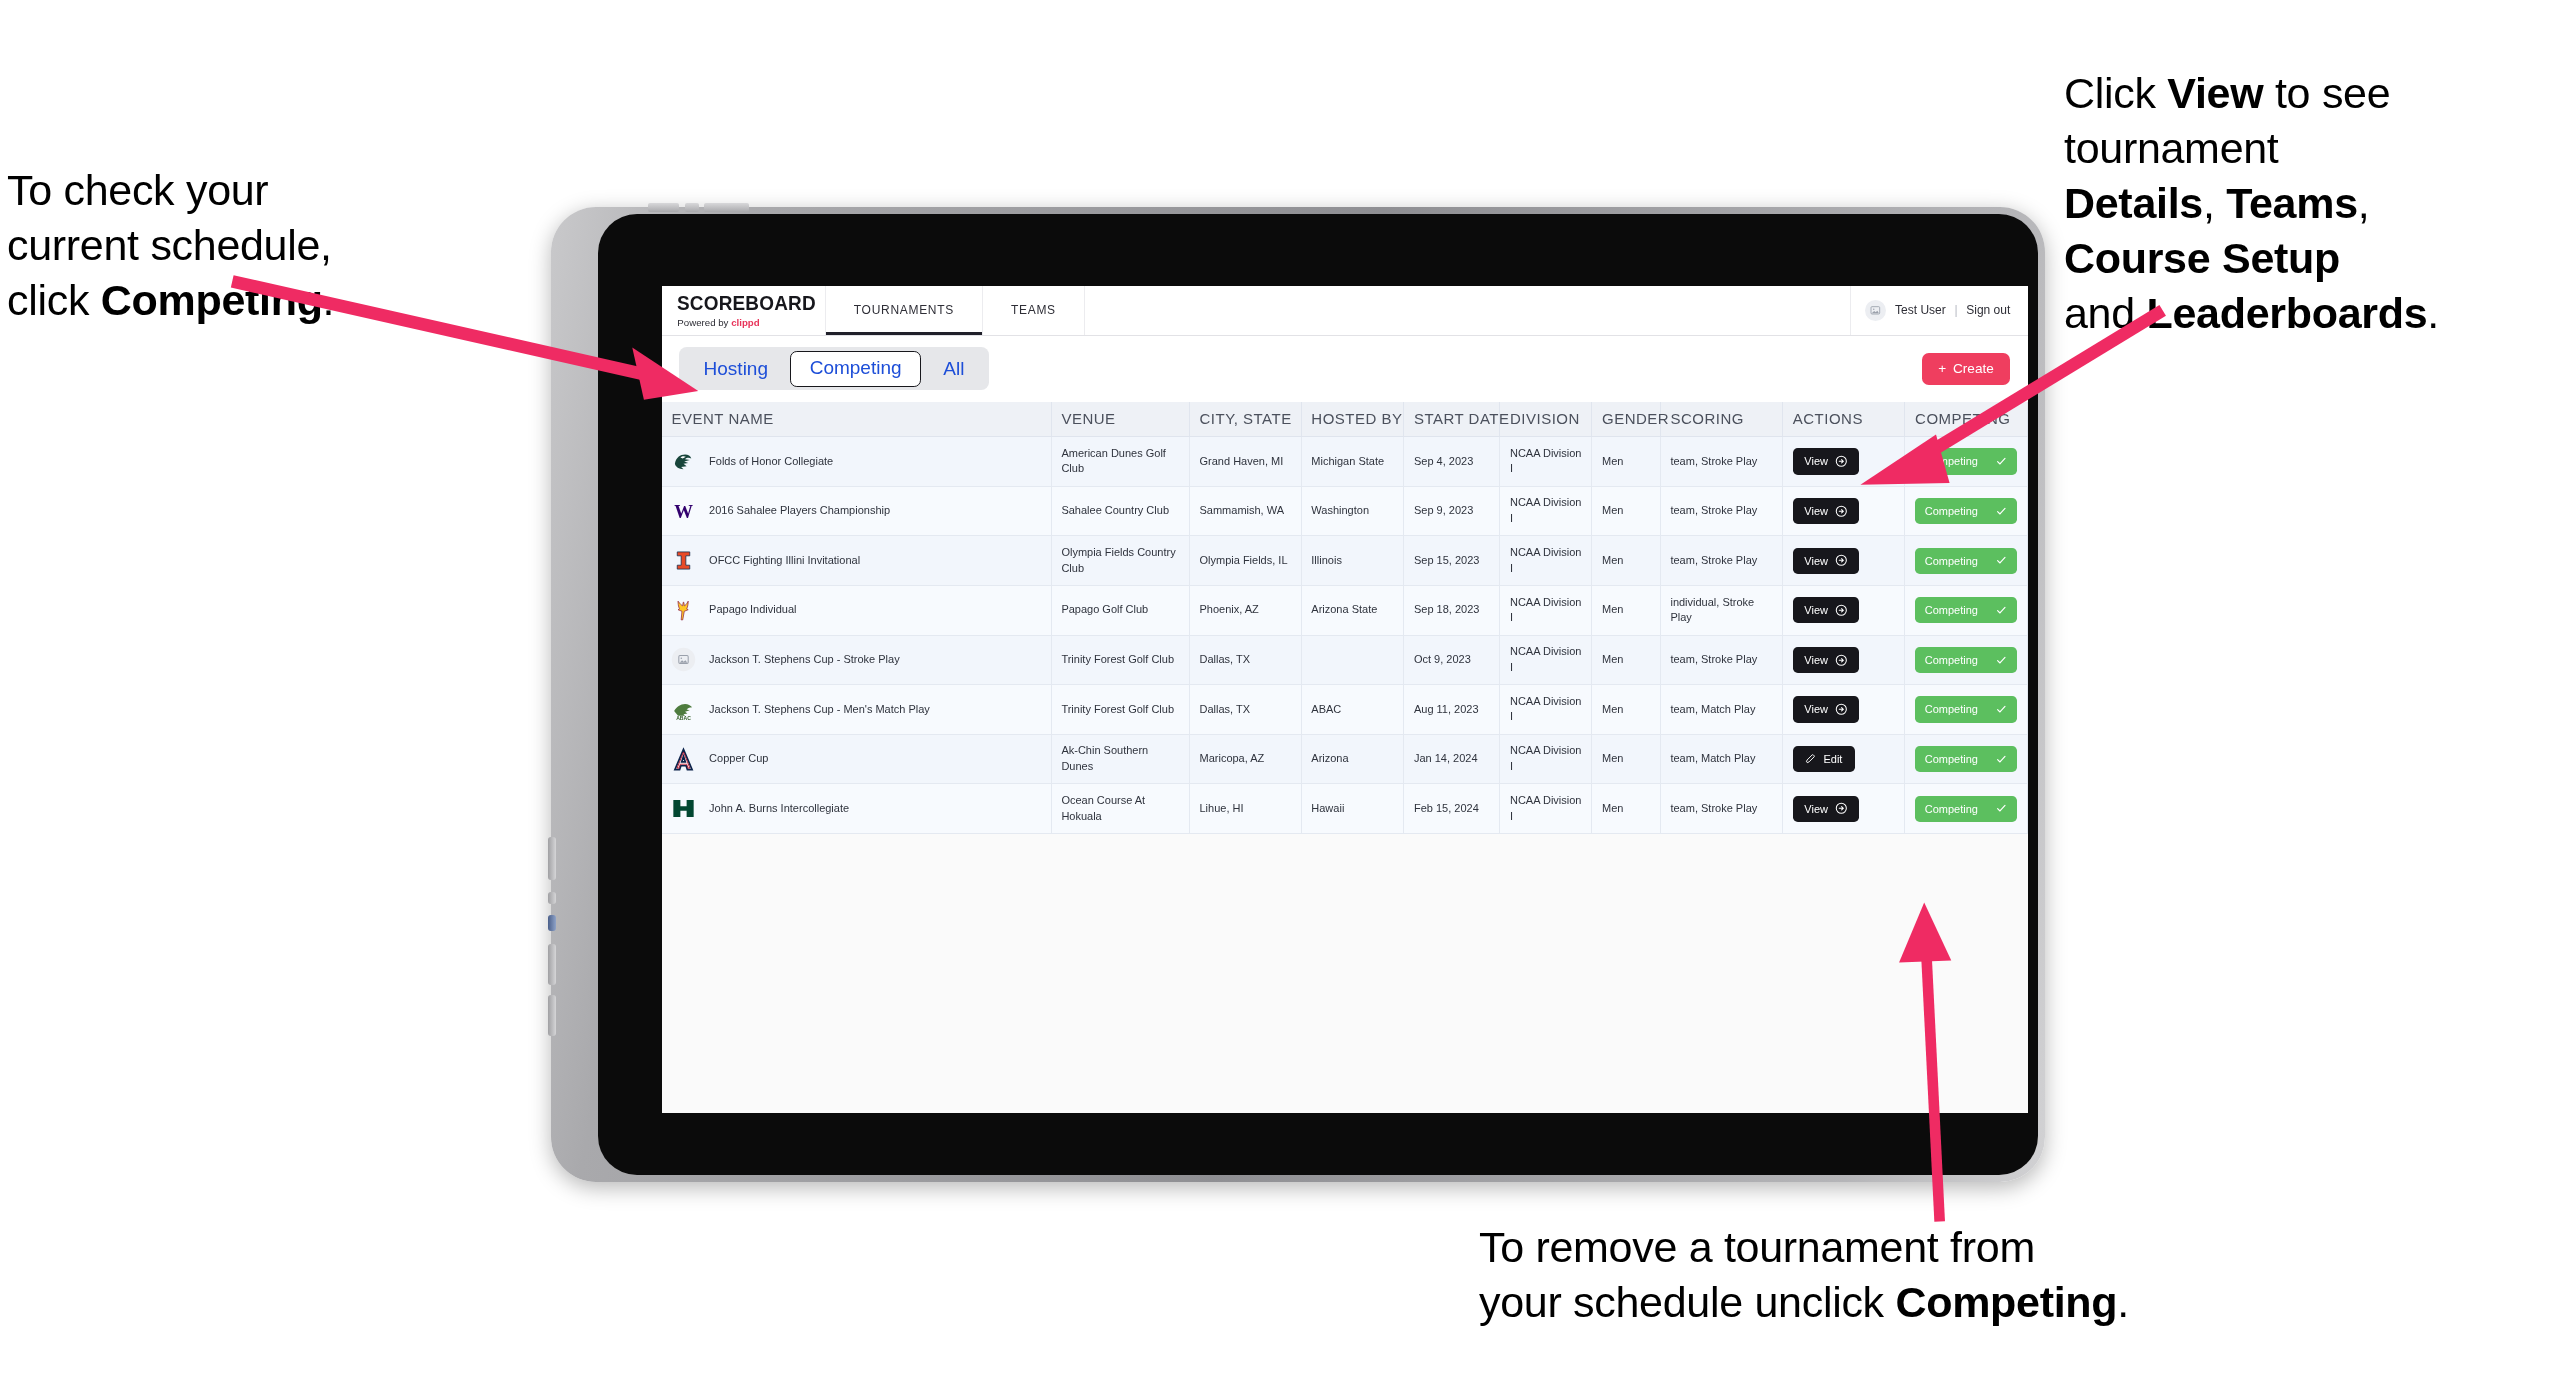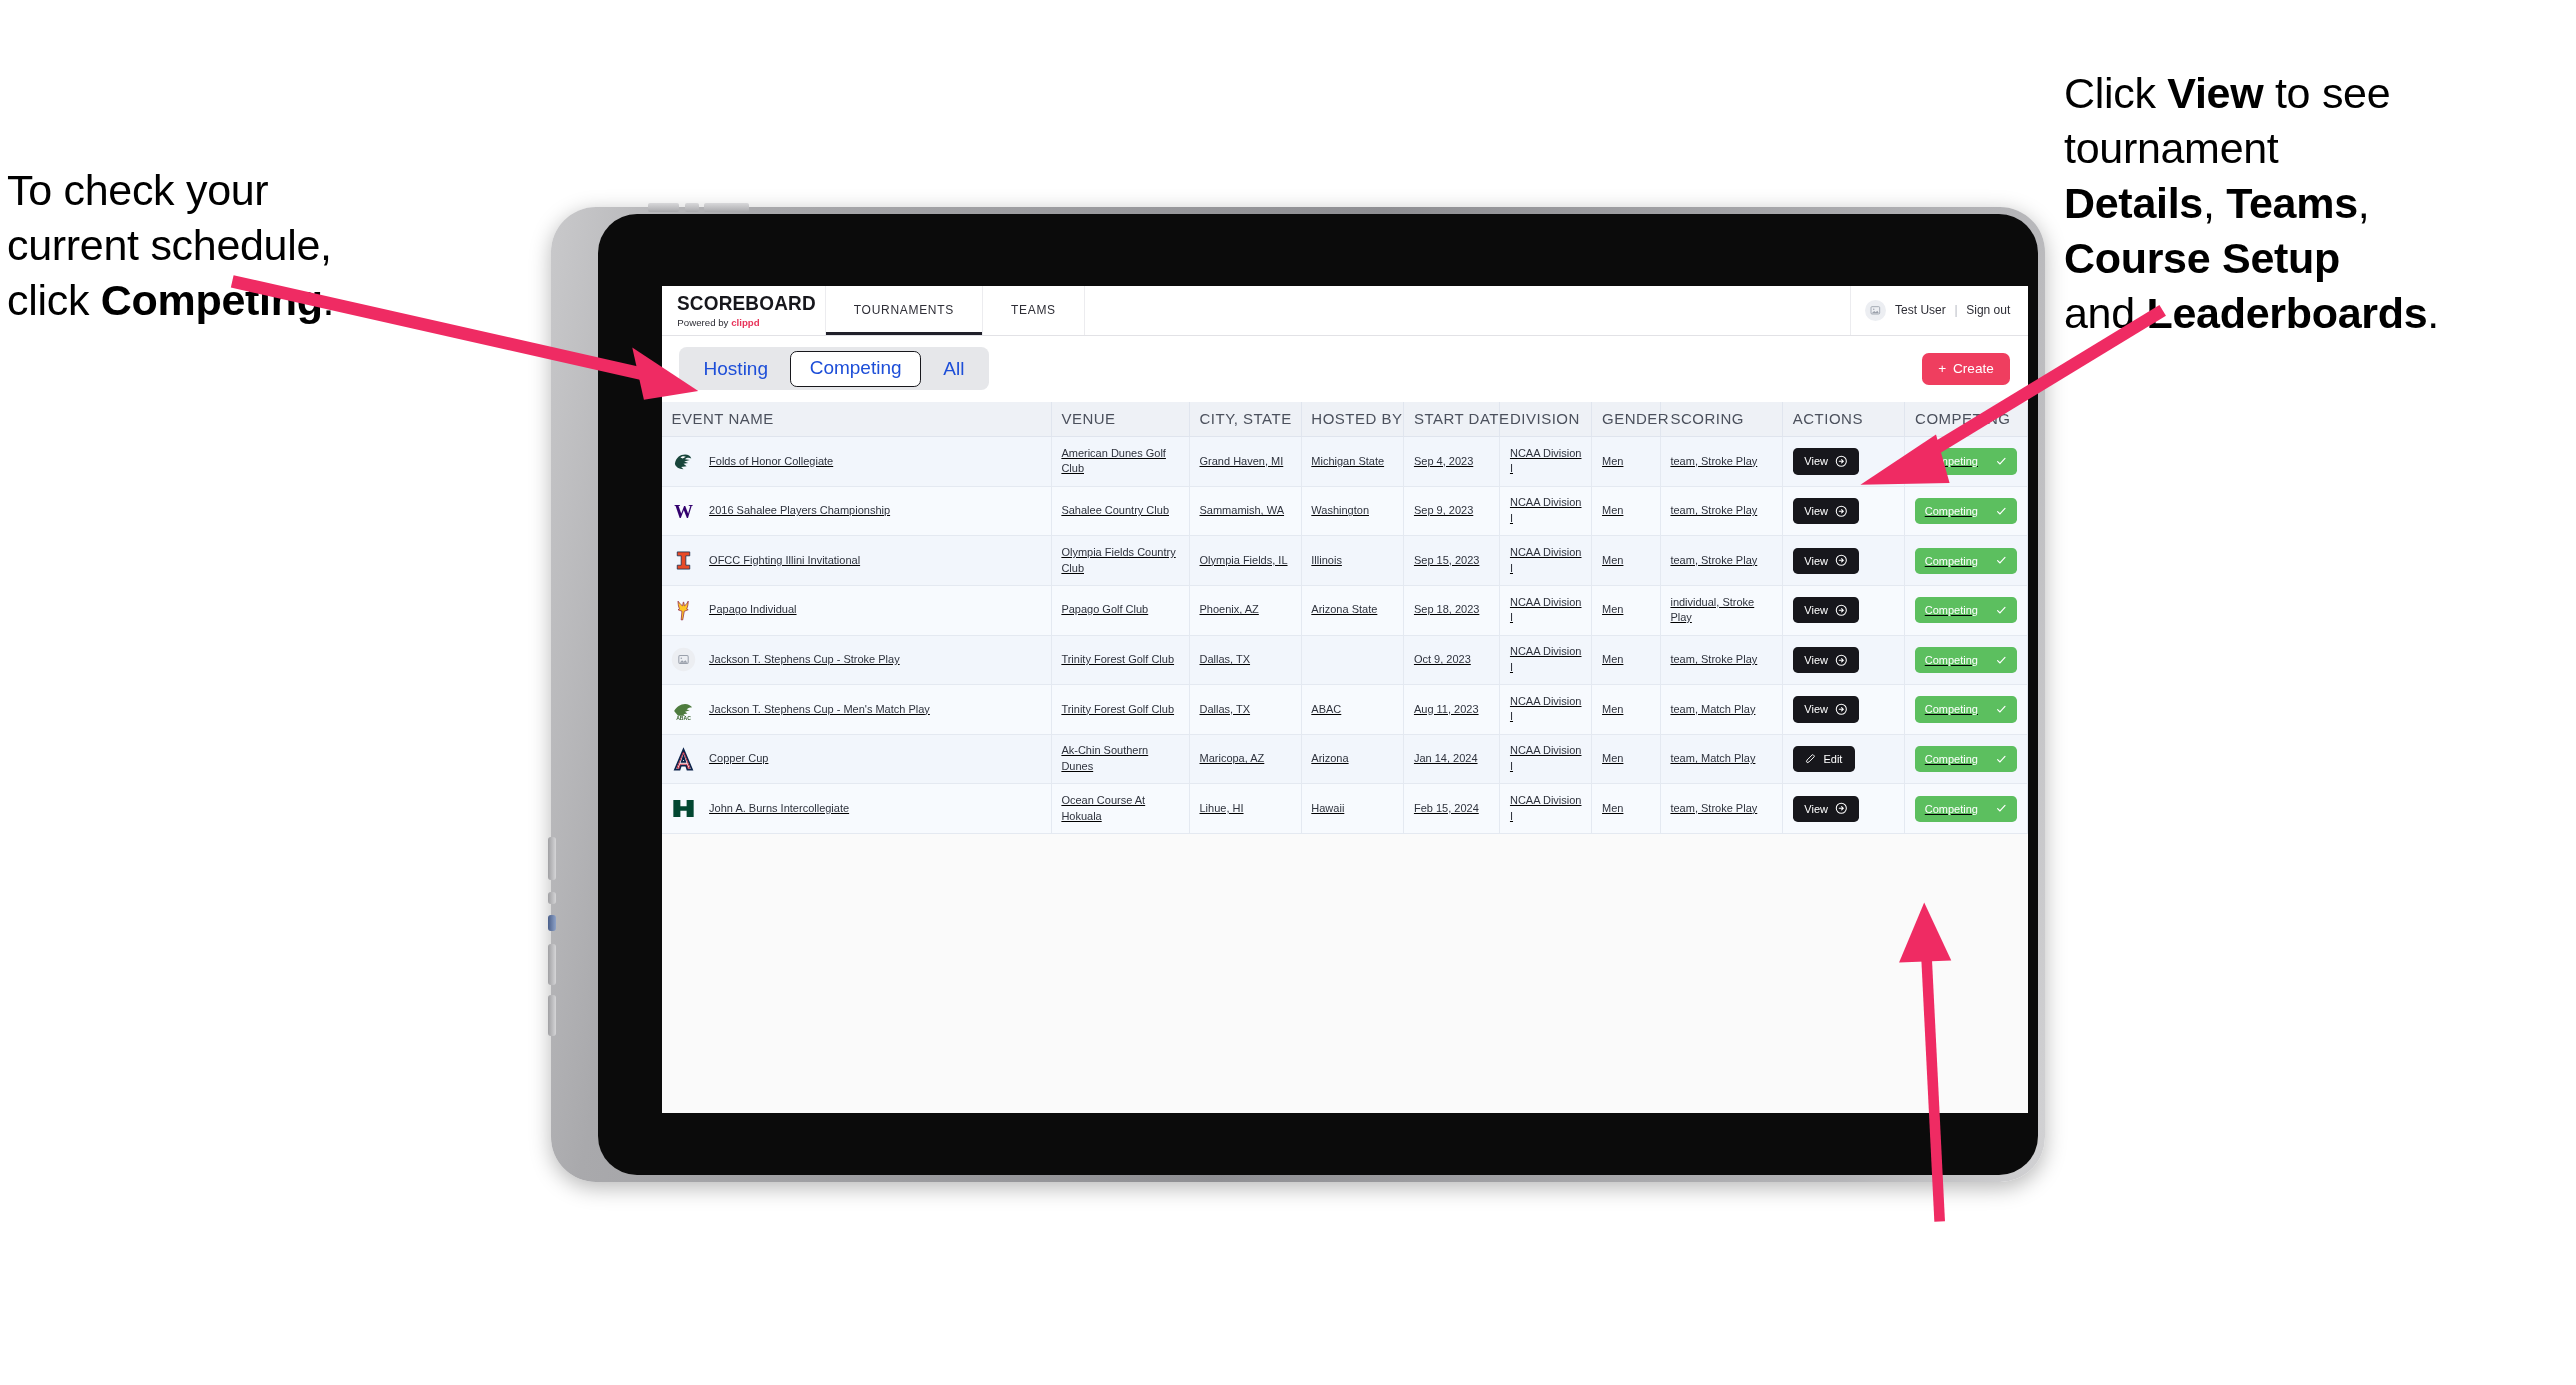--- a/index.html
+++ b/index.html
@@ -131,21 +131,21 @@
   table { width:100%; border-collapse: collapse; table-layout: fixed; }
   thead th {
     background:#eef1f6; color:#4b505c; font-size:15px; font-weight:400;
     letter-spacing:0.5px; text-align:left; padding:8.7px 9.7px;
     border-right:1px solid #e0e5ee; border-bottom:1px solid #dfe4ed; white-space:nowrap;
   }
   tbody td {
     font-size:11px; color:#2f333d; padding:8.7px 9.7px; vertical-align:middle;
     border-right:1px solid #e4e9f1; border-bottom:1px solid #e4e9f1; line-height:1.42;
   }
-  tbody tr { background:#f2f6fc;text-decoration:underline; }
+  tbody tr { background:#f2f6fc; }
   tbody tr:nth-child(even) { background:#f7fafe; }
 
   .evcell { display:flex; align-items:center; gap:12.6px; }
   .logo { width:25px; height:25px; flex:none; display:flex; align-items:center; justify-content:center; }
   .logo svg, .logo span { display:block; }
 
   .btn-view, .btn-edit {
     background:#17171c; color:#fff; border:none; border-radius:4.8px;
     font-size:11px; padding:6.8px 11.6px; display:inline-flex; align-items:center; gap:6.8px;
     cursor:pointer; font-family:"Liberation Sans", sans-serif; min-width:62px;
@@ -166,20 +166,22 @@
   <div class="annot" id="annot-left"><span>To check your
 current schedule,
 click </span><b>Competing</b><span>.</span></div>
 
   <div class="annot" id="annot-right"><span>Click </span><b>View</b><span> to see
 tournament
 </span><b>Details</b><span>, </span><b>Teams</b><span>,
 </span><b>Course Setup</b><span>
 and </span><b>Leaderboards</b><span>.</span></div>
 
+  <div class="annot" id="annot-bottom"><span>To remove a tournament from
+your schedule unclick </span><b>Competing</b><span>.</span></div>
 
   <div id="tablet">
     <div class="tab-btn" id="btn-power"></div>
     <div class="tab-btn" id="btn-dot"></div>
     <div class="tab-btn" id="btn-led"></div>
     <div class="tab-btn" id="btn-vol-up"></div>
     <div class="tab-btn" id="btn-vol-dn"></div>
     <div class="top-btn" id="tbtn1"></div>
     <div class="top-btn" id="tbtn2"></div>
     <div class="top-btn" id="tbtn3"></div>

